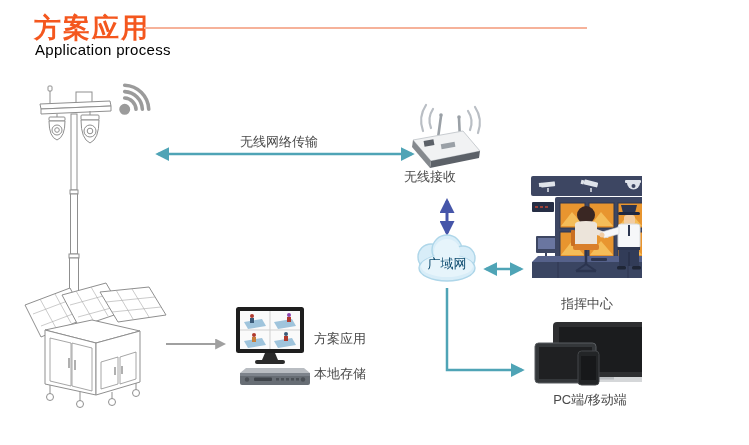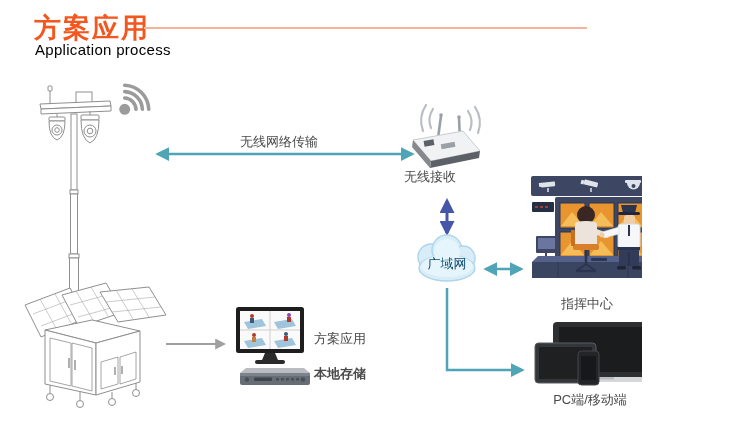--- a/index.html
+++ b/index.html
@@ -306,15 +306,15 @@
       </g>
     </g>
   </svg>
 
   <div class="lbl" style="left:279px;top:133px;">无线网络传输</div>
   <div class="lbl" style="left:430px;top:168px;">无线接收</div>
   <div class="lbl" style="left:447px;top:255px;color:#0c4a6e;">广域网</div>
   <div class="lbl" style="left:587px;top:295px;">指挥中心</div>
   <div class="lbl" style="left:590px;top:391px;">PC端/移动端</div>
   <div class="lbl" style="left:340px;top:330px;">方案应用</div>
-  <div class="lbl" style="left:340px;top:365px;font-weight:bold;">本地存储</div>
+  <div class="lbl" style="left:340px;top:365px;">本地存储</div>
 
 </div>
 
 </body></html>

